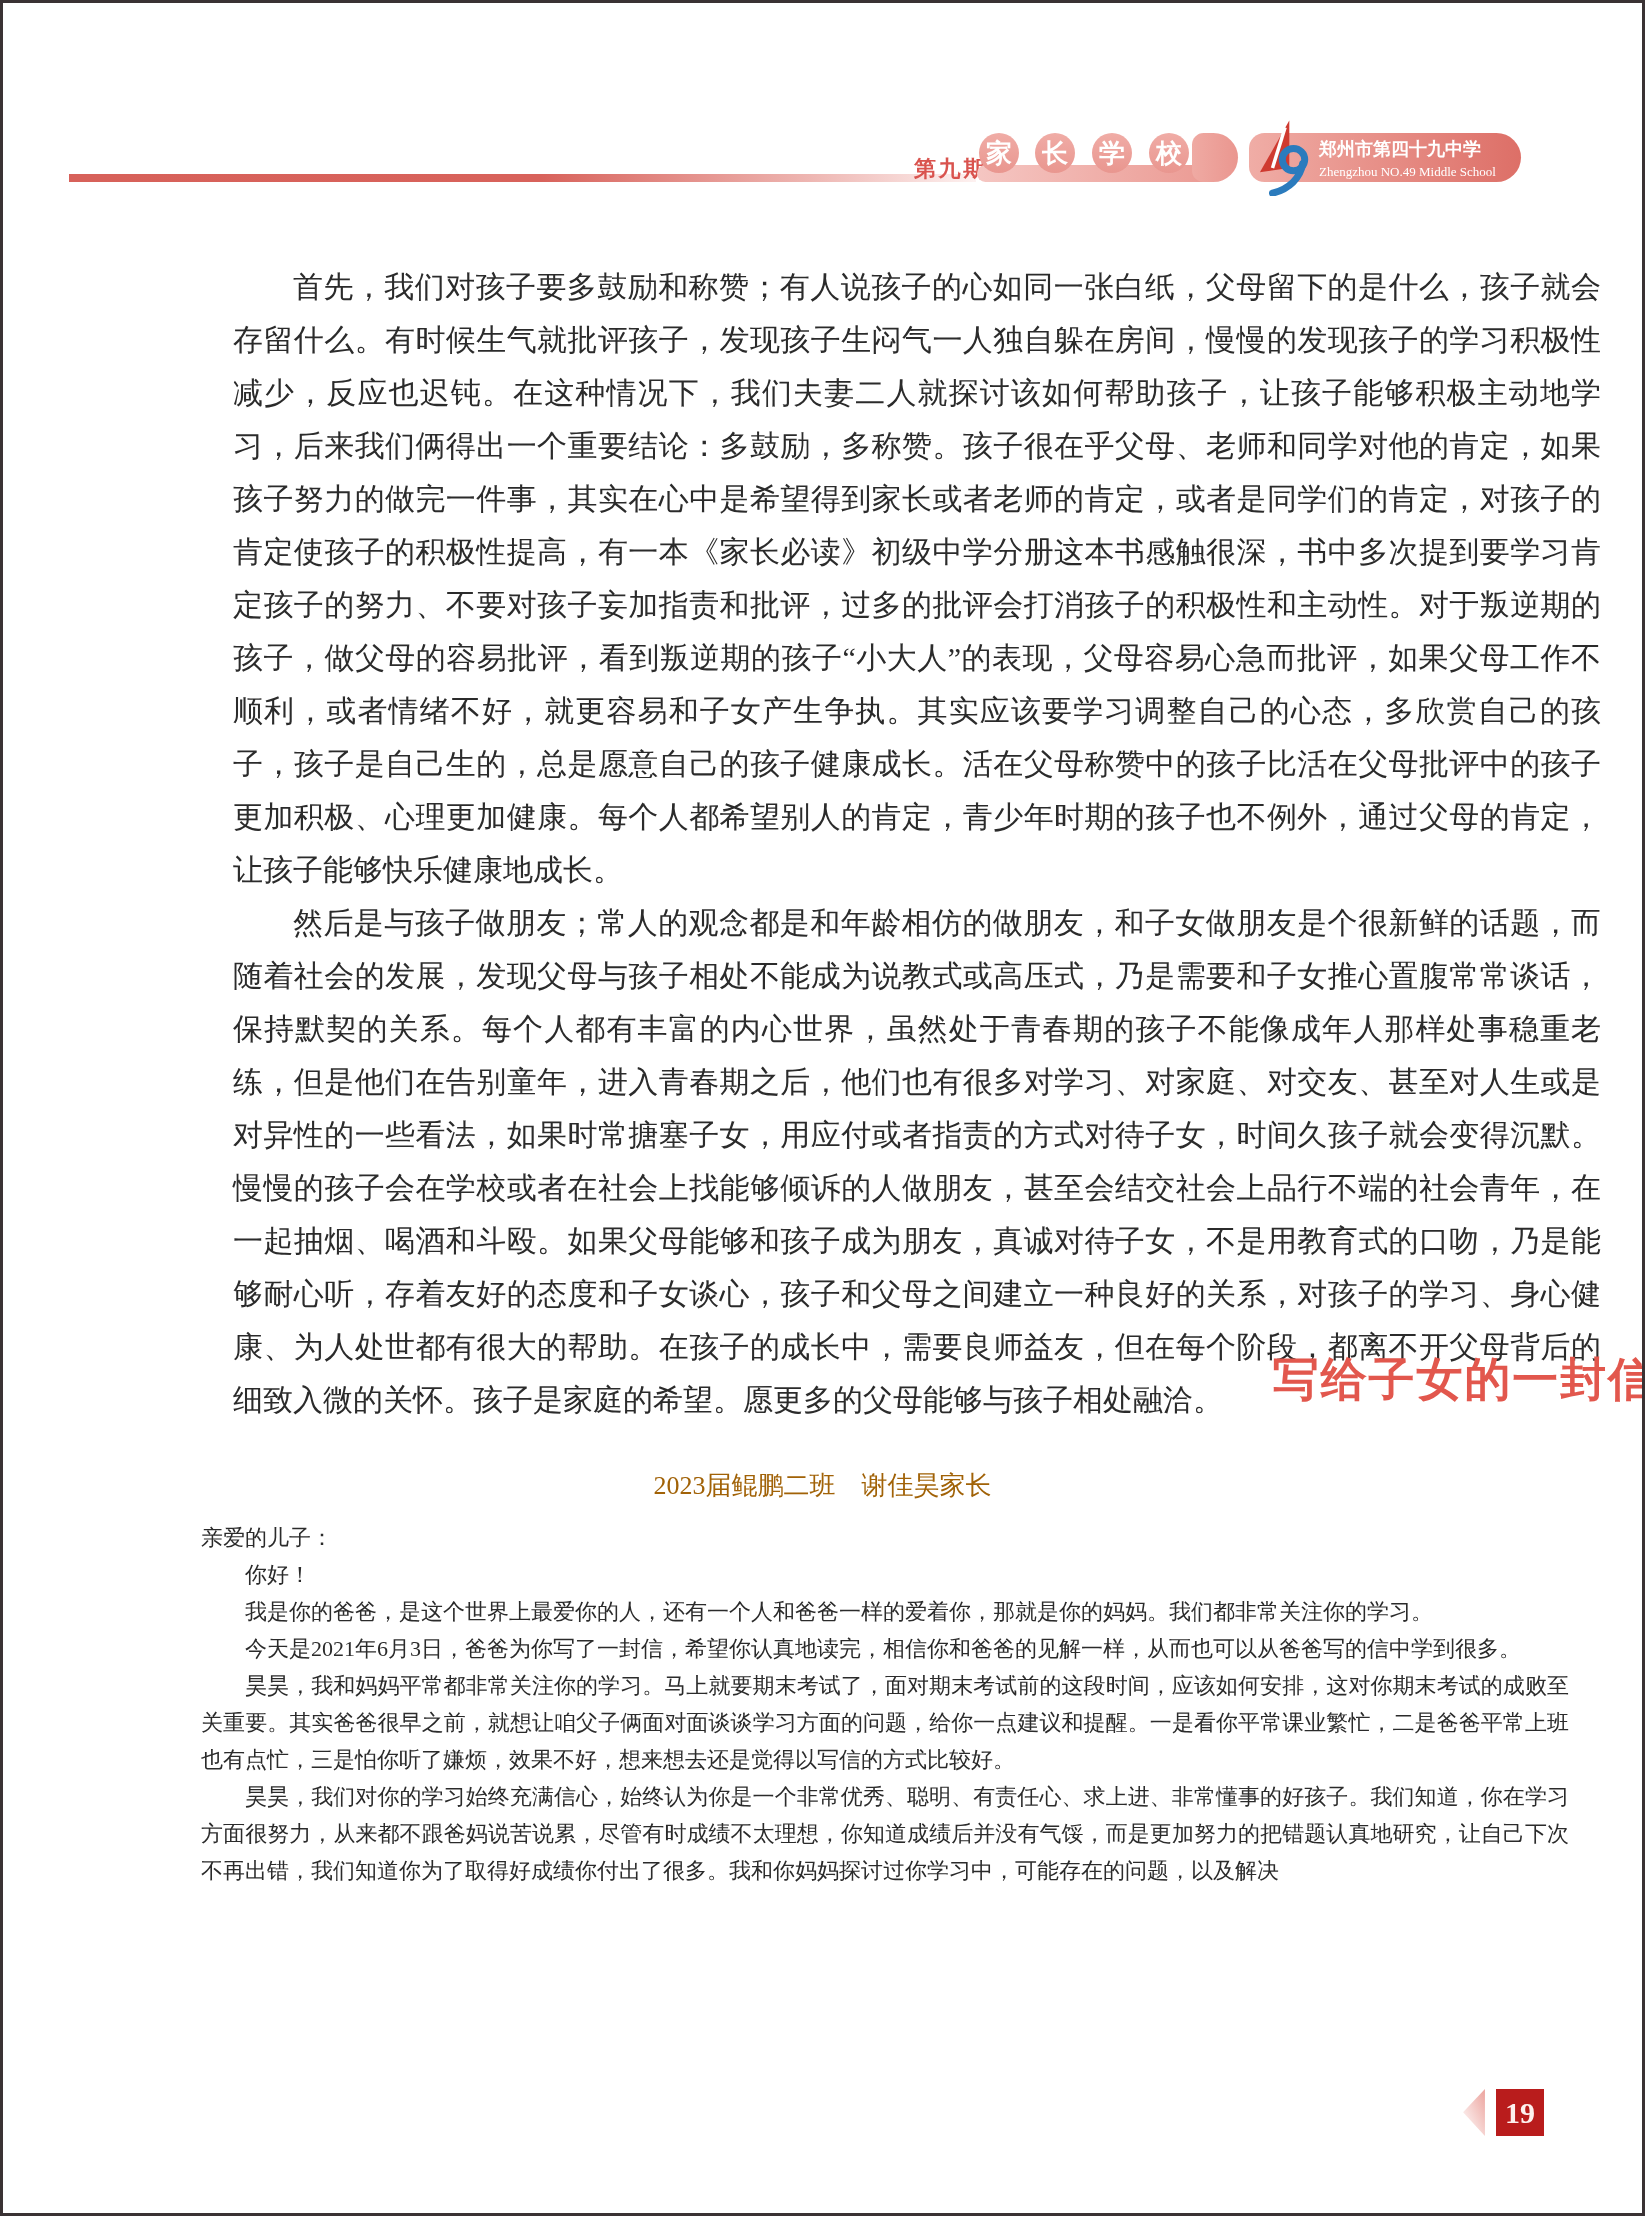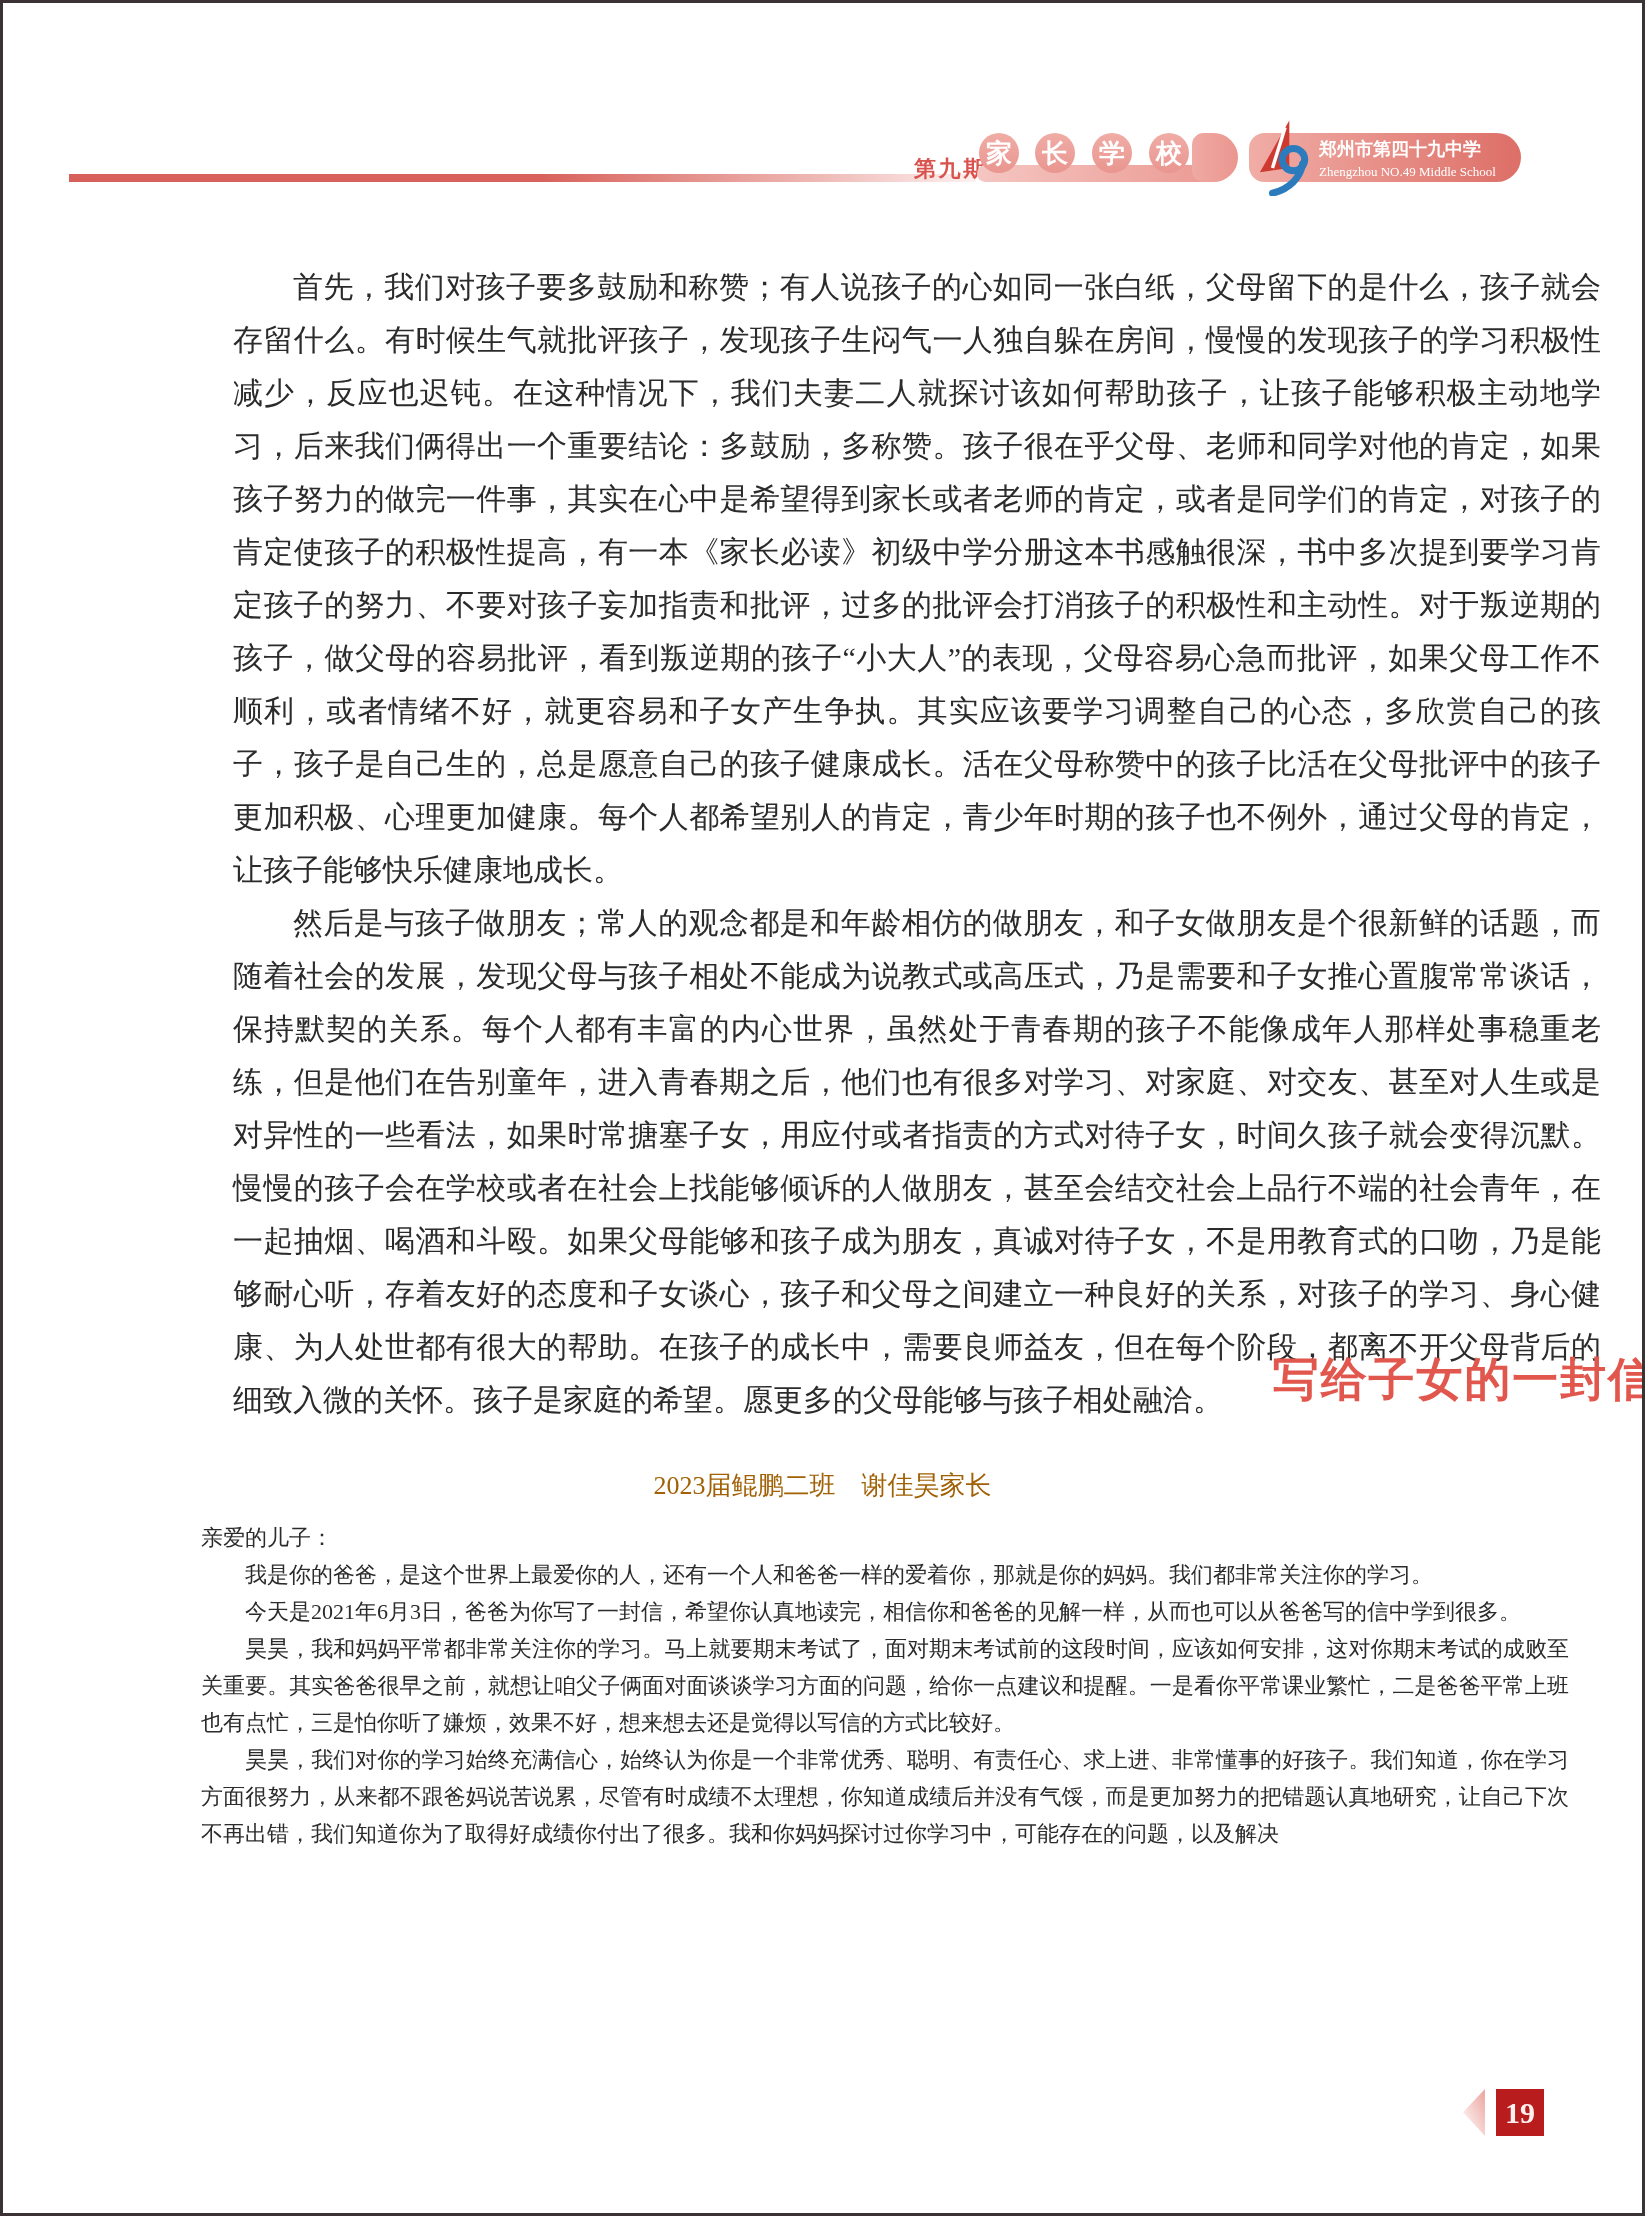--- a/index.html
+++ b/index.html
@@ -124,20 +124,21 @@
   <div class="article">
     <p>首先，我们对孩子要多鼓励和称赞；有人说孩子的心如同一张白纸，父母留下的是什么，孩子就会存留什么。有时候生气就批评孩子，发现孩子生闷气一人独自躲在房间，慢慢的发现孩子的学习积极性减少，反应也迟钝。在这种情况下，我们夫妻二人就探讨该如何帮助孩子，让孩子能够积极主动地学习，后来我们俩得出一个重要结论：多鼓励，多称赞。孩子很在乎父母、老师和同学对他的肯定，如果孩子努力的做完一件事，其实在心中是希望得到家长或者老师的肯定，或者是同学们的肯定，对孩子的肯定使孩子的积极性提高，有一本《家长必读》初级中学分册这本书感触很深，书中多次提到要学习肯定孩子的努力、不要对孩子妄加指责和批评，过多的批评会打消孩子的积极性和主动性。对于叛逆期的孩子，做父母的容易批评，看到叛逆期的孩子“小大人”的表现，父母容易心急而批评，如果父母工作不顺利，或者情绪不好，就更容易和子女产生争执。其实应该要学习调整自己的心态，多欣赏自己的孩子，孩子是自己生的，总是愿意自己的孩子健康成长。活在父母称赞中的孩子比活在父母批评中的孩子更加积极、心理更加健康。每个人都希望别人的肯定，青少年时期的孩子也不例外，通过父母的肯定，让孩子能够快乐健康地成长。</p>
     <p>然后是与孩子做朋友；常人的观念都是和年龄相仿的做朋友，和子女做朋友是个很新鲜的话题，而随着社会的发展，发现父母与孩子相处不能成为说教式或高压式，乃是需要和子女推心置腹常常谈话，保持默契的关系。每个人都有丰富的内心世界，虽然处于青春期的孩子不能像成年人那样处事稳重老练，但是他们在告别童年，进入青春期之后，他们也有很多对学习、对家庭、对交友、甚至对人生或是对异性的一些看法，如果时常搪塞子女，用应付或者指责的方式对待子女，时间久孩子就会变得沉默。慢慢的孩子会在学校或者在社会上找能够倾诉的人做朋友，甚至会结交社会上品行不端的社会青年，在一起抽烟、喝酒和斗殴。如果父母能够和孩子成为朋友，真诚对待子女，不是用教育式的口吻，乃是能够耐心听，存着友好的态度和子女谈心，孩子和父母之间建立一种良好的关系，对孩子的学习、身心健康、为人处世都有很大的帮助。在孩子的成长中，需要良师益友，但在每个阶段，都离不开父母背后的细致入微的关怀。孩子是家庭的希望。愿更多的父母能够与孩子相处融洽。</p>
   </div>
 
   <div class="letter-title">写给子女的一封信</div>
   <div class="letter-byline">2023届鲲鹏二班　谢佳昊家长</div>
 
   <div class="letter">
     <p class="salutation">亲爱的儿子：</p>
+    <p>你好！</p>
     <p>我是你的爸爸，是这个世界上最爱你的人，还有一个人和爸爸一样的爱着你，那就是你的妈妈。我们都非常关注你的学习。</p>
     <p>今天是2021年6月3日，爸爸为你写了一封信，希望你认真地读完，相信你和爸爸的见解一样，从而也可以从爸爸写的信中学到很多。</p>
     <p>昊昊，我和妈妈平常都非常关注你的学习。马上就要期末考试了，面对期末考试前的这段时间，应该如何安排，这对你期末考试的成败至关重要。其实爸爸很早之前，就想让咱父子俩面对面谈谈学习方面的问题，给你一点建议和提醒。一是看你平常课业繁忙，二是爸爸平常上班也有点忙，三是怕你听了嫌烦，效果不好，想来想去还是觉得以写信的方式比较好。</p>
     <p>昊昊，我们对你的学习始终充满信心，始终认为你是一个非常优秀、聪明、有责任心、求上进、非常懂事的好孩子。我们知道，你在学习方面很努力，从来都不跟爸妈说苦说累，尽管有时成绩不太理想，你知道成绩后并没有气馁，而是更加努力的把错题认真地研究，让自己下次不再出错，我们知道你为了取得好成绩你付出了很多。我和你妈妈探讨过你学习中，可能存在的问题，以及解决</p>
   </div>
 
   <svg class="page-arrow" viewBox="0 0 34 73">
     <defs>
       <linearGradient id="tg" x1="1" y1="0" x2="0" y2="1">
         <stop offset="0" stop-color="#eca39d"></stop>

